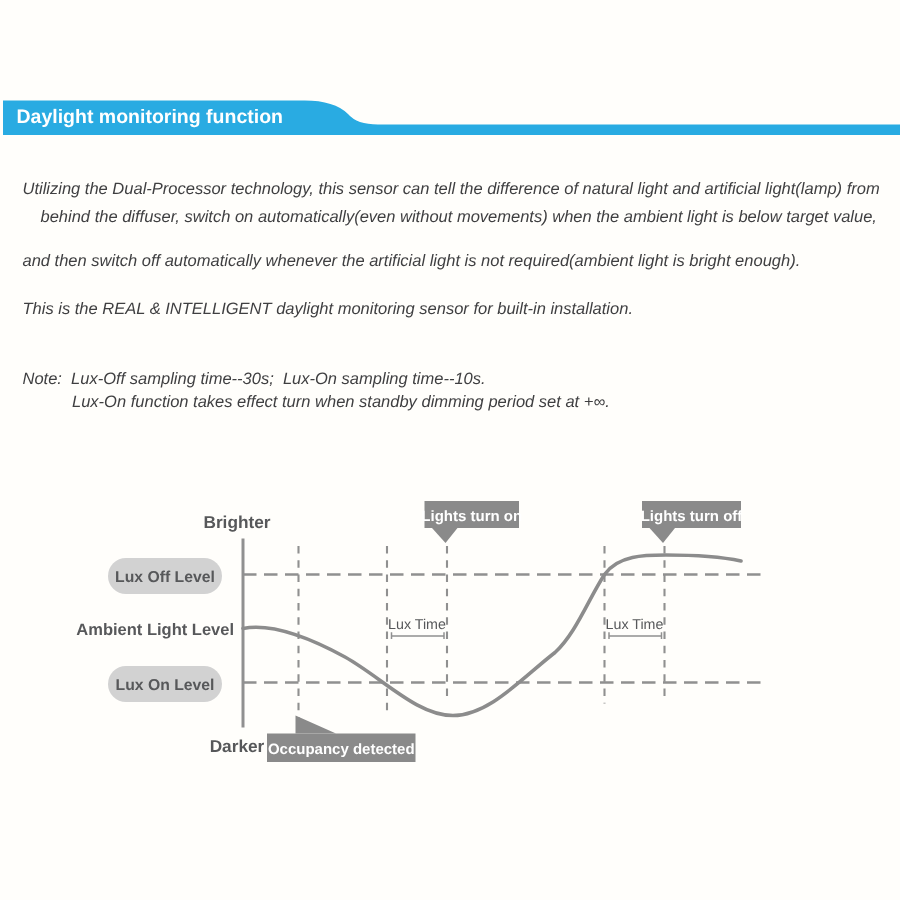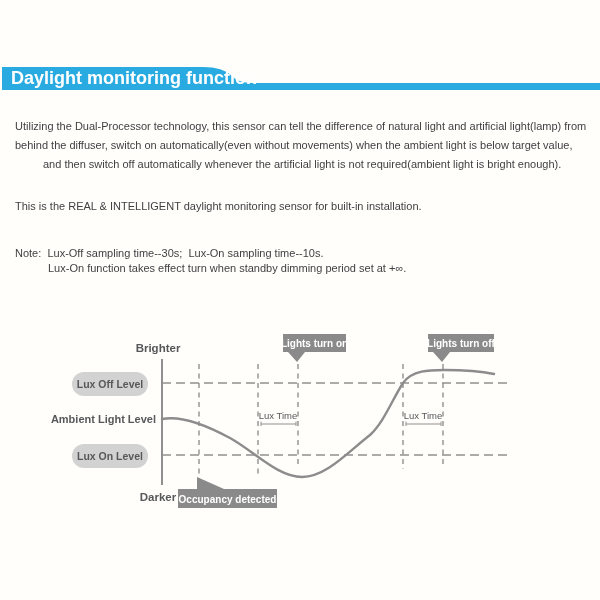--- a/index.html
+++ b/index.html
@@ -4,28 +4,28 @@
 <style>
   html,body{margin:0;padding:0;}
   body{
     width:600px;height:600px;position:relative;overflow:hidden;
     background:#fffefb;
     font-family:"Liberation Sans",sans-serif;
   }
   .banner-wrap{position:absolute;left:0;top:65px;width:600px;height:26px;}
   .banner-title{
     position:absolute;left:11px;top:66px;height:24px;line-height:24px;
-    color:#ffffff;font-size:18px;font-weight:bold;white-space:pre;
+    color:#ffffff;font-size:13px;font-weight:bold;white-space:pre;
   }
   .txt{
-    position:absolute;color:#3f3f41;font-size:11px;white-space:pre;
+    position:absolute;color:#3f3f41;font-size:11px;white-space:pre;font-style:italic;
   }
   .p-line1{left:15px;top:120px;}
-  .p-line2{left:15px;top:139px;}
-  .p-line3{left:15px;top:158px;margin-left:28px;}
+  .p-line2{left:27px;top:139px;}
+  .p-line3{left:15px;top:168px;}
   .statement{left:15px;top:200px;}
   .note-line1{left:15px;top:247px;}
   .note-line2{left:48px;top:262px;}
   .diagram{position:absolute;left:0;top:330px;width:600px;height:200px;}
   .dia-text{fill:#57585a;font-family:"Liberation Sans",sans-serif;}
   .dia-bold{font-weight:bold;}
   .callout-text{fill:#ffffff;font-family:"Liberation Sans",sans-serif;font-weight:bold;}
 </style>
 </head>
 <body>

